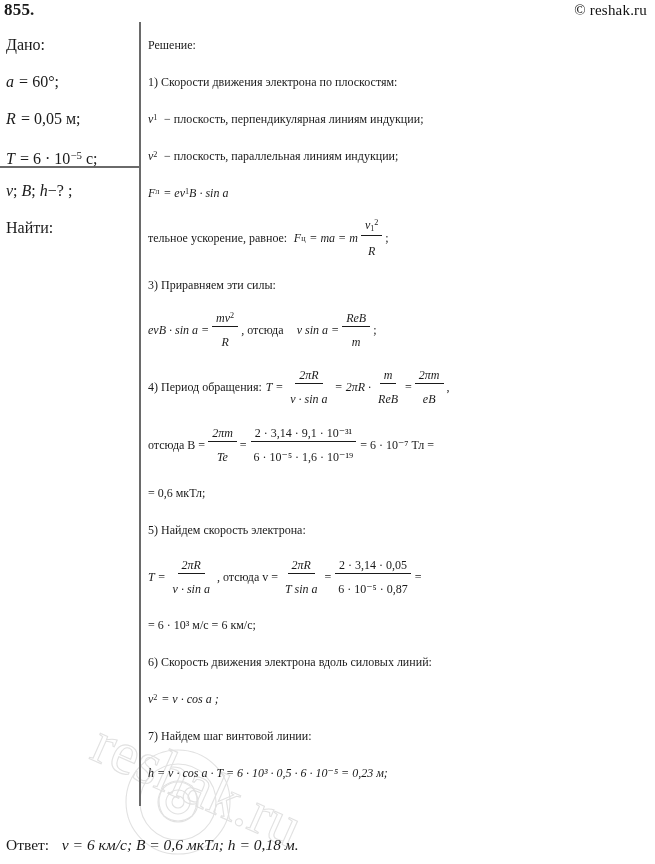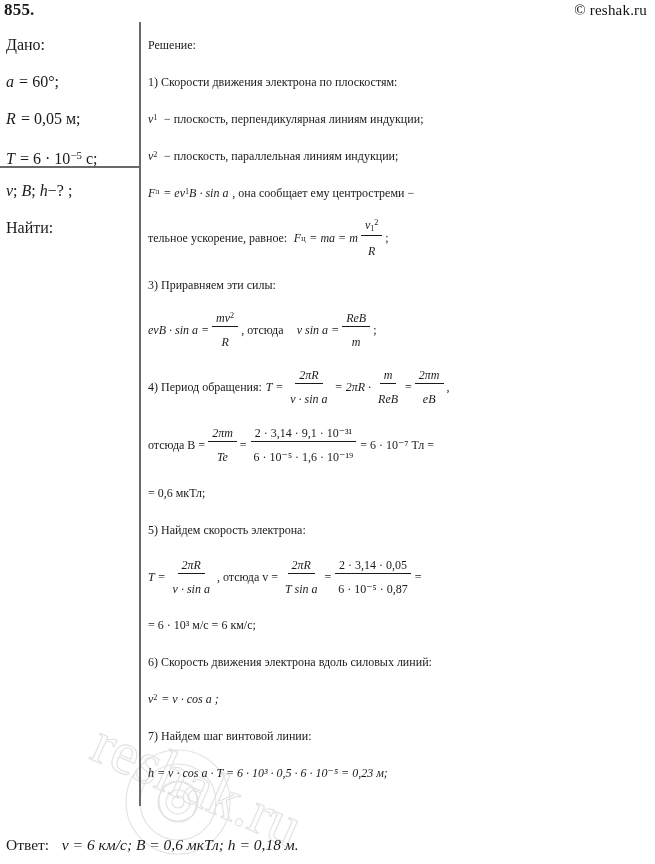--- a/index.html
+++ b/index.html
@@ -201,21 +201,20 @@
 
 
   <div class="sline plain">
     <span class="it">F</span>
       <sub>л</sub>
       <span class="sp"></span>
       <span class="it">= ev</span>
       <sub>1</sub>
       <span class="it">B · sin a</span>
       <span class="sp"></span>
-      <span>, она сообщает ему центростреми −</span>
   </div>
 
   <div class="sline withfrac">
     <span>тельное ускорение, равное:</span>
       <span class="spw"></span>
       <span class="it">F</span>
       <sub>ц</sub>
       <span class="sp"></span>
       <span class="it"><span>= ma = m</span></span>
     <span class="frac">

